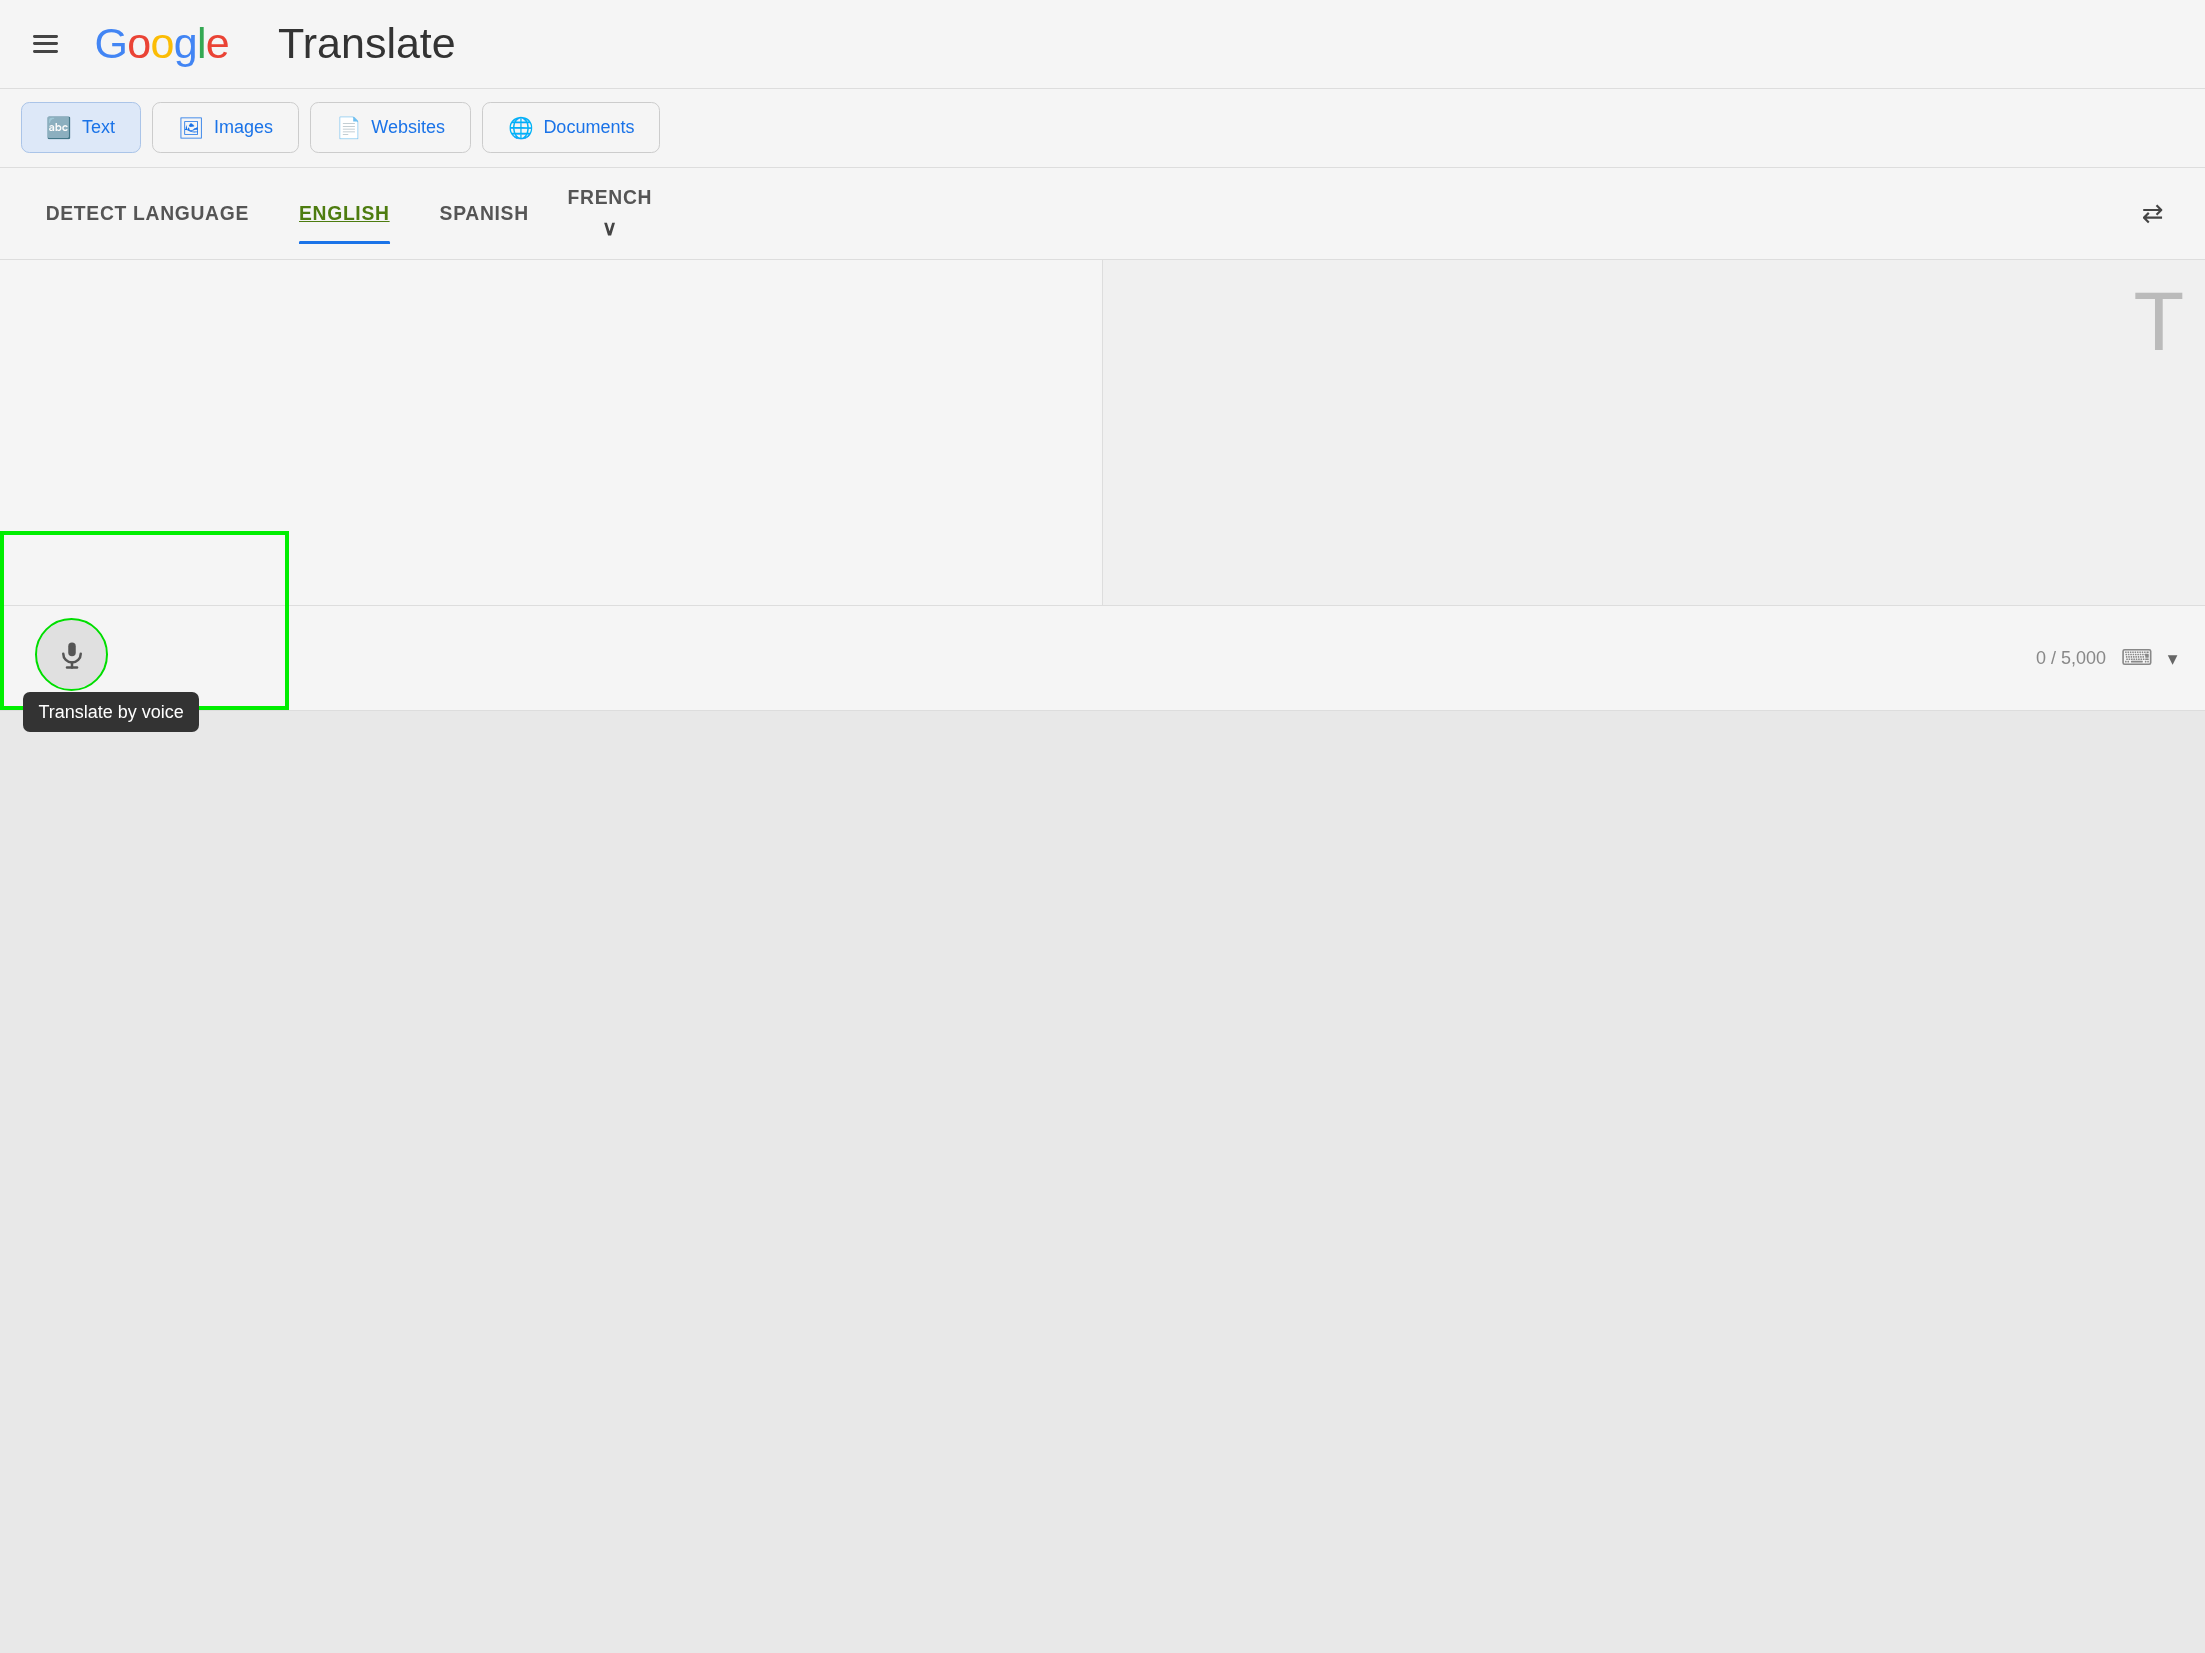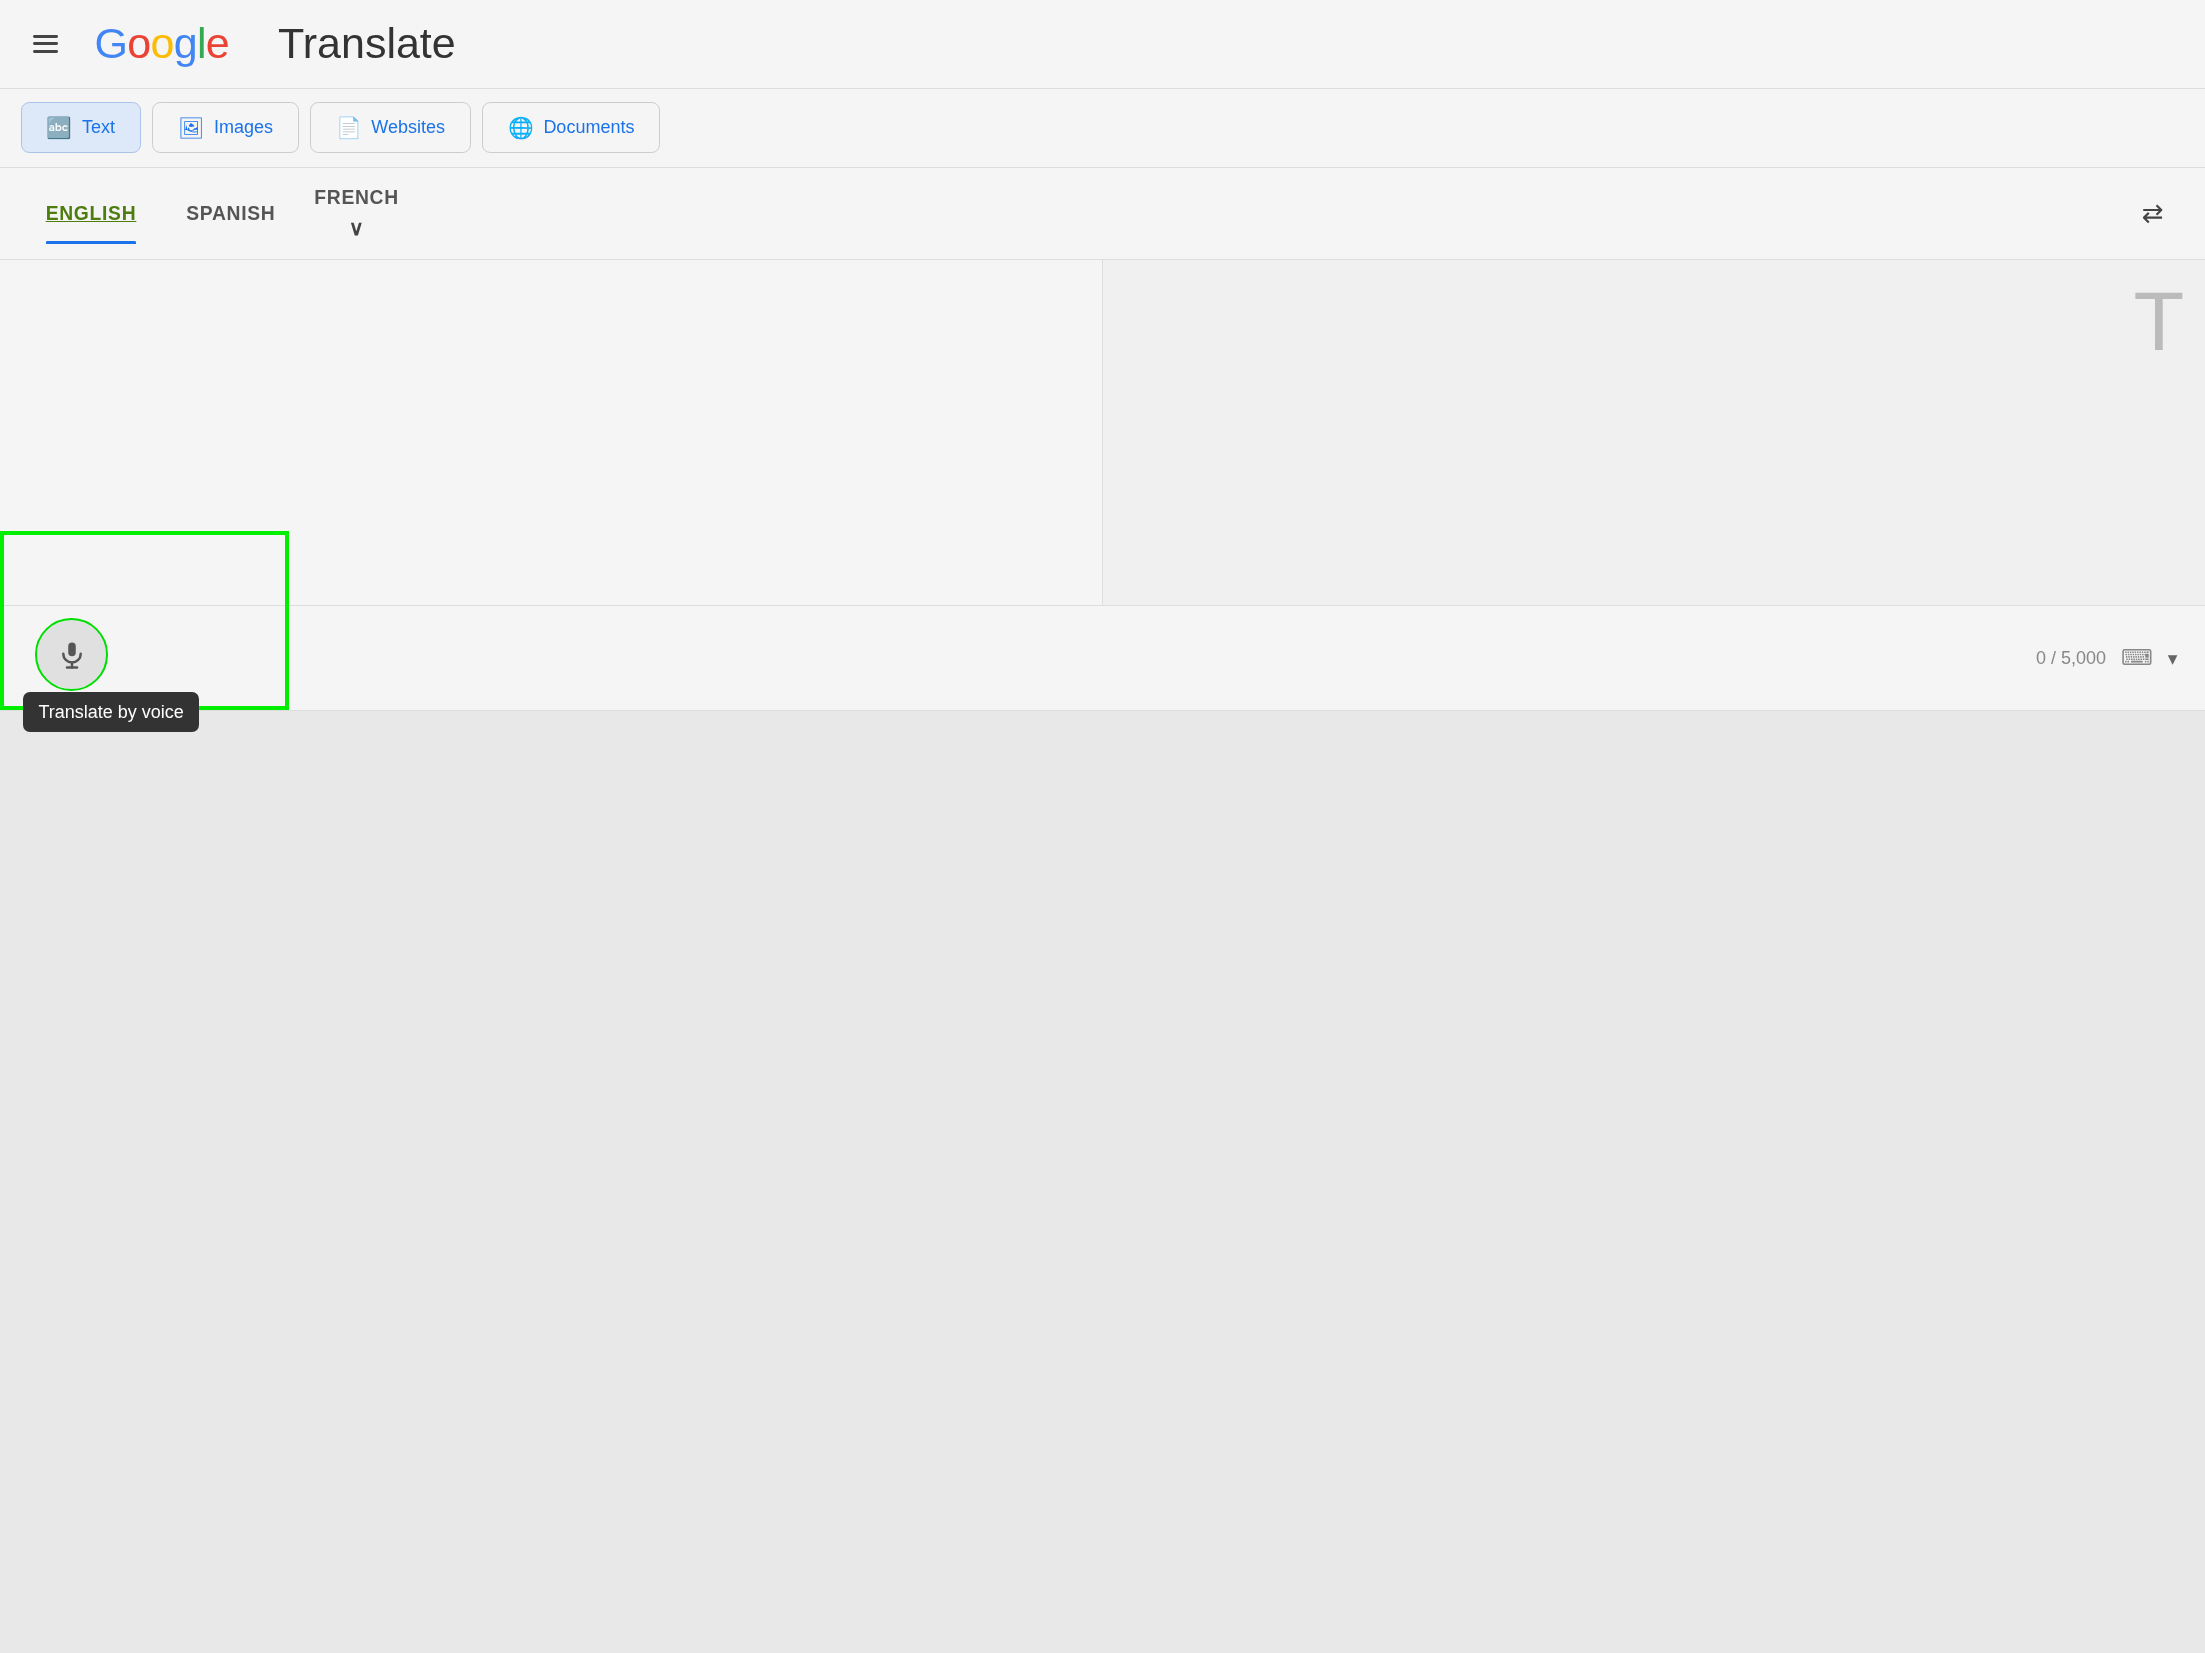--- a/index.html
+++ b/index.html
@@ -300,20 +300,23 @@
     <span class="tab-icon">📄</span>
     <span>Websites</span>
   </button>
   <button class="tab-btn">
     <span class="tab-icon">🌐</span>
     <span>Documents</span>
   </button>
 </div>
 
 <div class="lang-bar">
+  <div class="lang-option">
+    <span>DETECT LANGUAGE</span>
+  </div>
   <div class="lang-option active">
     <span>ENGLISH</span>
   </div>
   <div class="lang-option">
     <span>SPANISH</span>
   </div>
   <div class="lang-dropdown-btn">
     <span>FRENCH</span>
     <span class="chevron">∨</span>
   </div>

